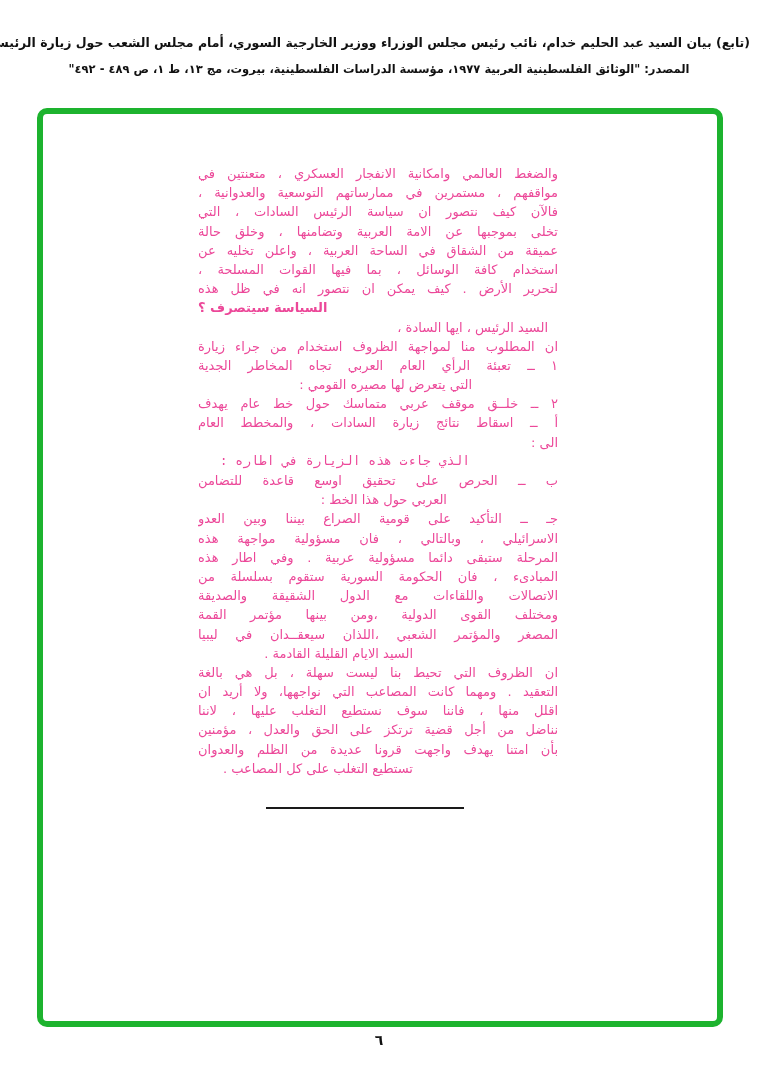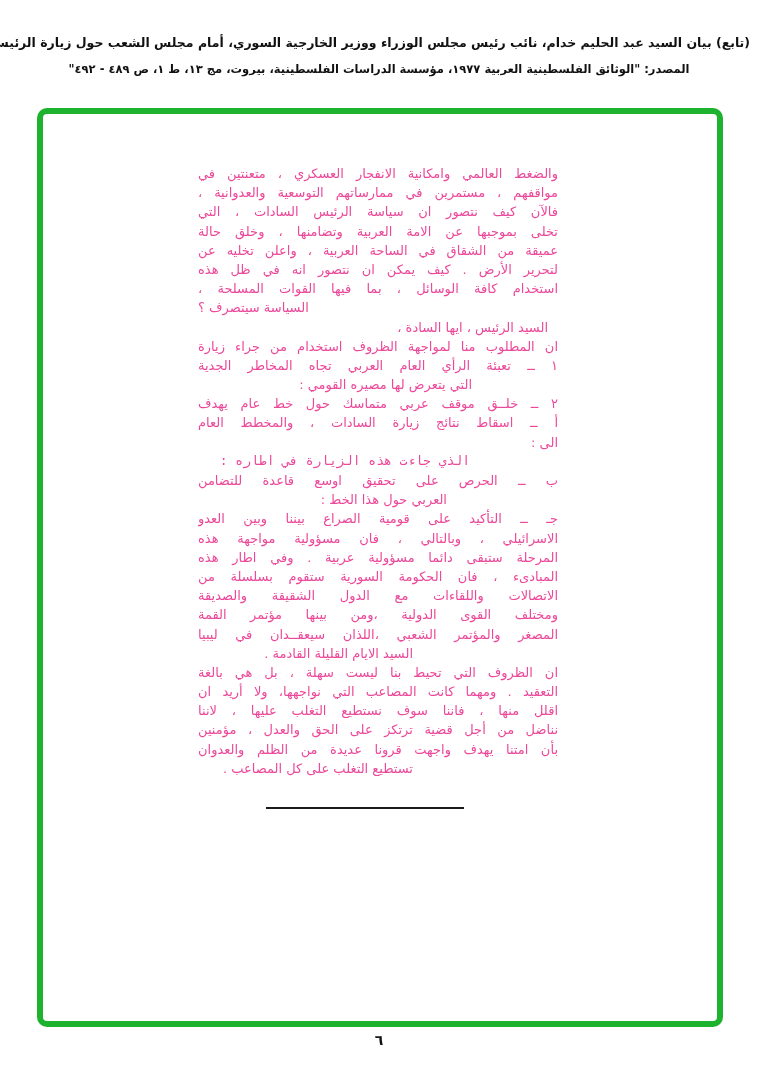--- a/index.html
+++ b/index.html
@@ -62,21 +62,21 @@
   }
   .line {
     height: 19.2px;
     line-height: 19.2px;
     font-size: 13px;
     overflow: hidden;
     box-sizing: border-box;
   }
   .line.j { text-align: justify; text-align-last: justify; text-justify: inter-word; }
   .line.r { text-align: right; }
-  .line.l { text-align: left; }
+  .line.l { text-align: left; font-weight: bold; }
   
   .divider {
     position: absolute;
     left: 266px;
     top: 807px;
     width: 198px;
     height: 0;
     border-top: 2px solid #1a1a1a;
   }
   
@@ -103,22 +103,22 @@
   </div>
 
   <div class="frame" style="border-color: rgb(29, 179, 46);"></div>
 
   <div class="body-text">
       <div class="line j">والضغط العالمي وامكانية الانفجار العسكري ، متعنتين في</div>
       <div class="line j">مواقفهم ، مستمرين في ممارساتهم التوسعية والعدوانية ،</div>
       <div class="line j">فالآن كيف نتصور ان سياسة الرئيس السادات ، التي</div>
       <div class="line j">تخلى بموجبها عن الامة العربية وتضامنها ، وخلق حالة</div>
       <div class="line j">عميقة من الشقاق في الساحة العربية ، واعلن تخليه عن</div>
+      <div class="line j">استخدام كافة الوسائل ، بما فيها القوات المسلحة ،</div>
       <div class="line j">لتحرير الأرض . كيف يمكن ان نتصور انه في ظل هذه</div>
-      <div class="line j">استخدام كافة الوسائل ، بما فيها القوات المسلحة ،</div>
       <div class="line l">السياسة سيتصرف ؟</div>
       <div class="line r" style="padding-right: 10px;">السيد الرئيس ، ايها السادة ،</div>
       <div class="line j">ان المطلوب منا لمواجهة الظروف استخدام من جراء زيارة</div>
       <div class="line j">١ ــ تعبئة الرأي العام العربي تجاه المخاطر الجدية</div>
       <div class="line r" style="padding-right: 86px;">التي يتعرض لها مصيره القومي :</div>
       <div class="line j">٢ ــ خلــق موقف عربي متماسك حول خط عام يهدف</div>
       <div class="line j">أ ــ اسقاط نتائج زيارة السادات ، والمخطط العام</div>
       <div class="line r">الى :</div>
       <div class="line r" style="padding-right: 88px; font-family: Liberation Mono, monospace;">الذي جاءت هذه الزيارة في اطاره :</div>
       <div class="line j">ب ــ الحرص على تحقيق اوسع قاعدة للتضامن</div>

